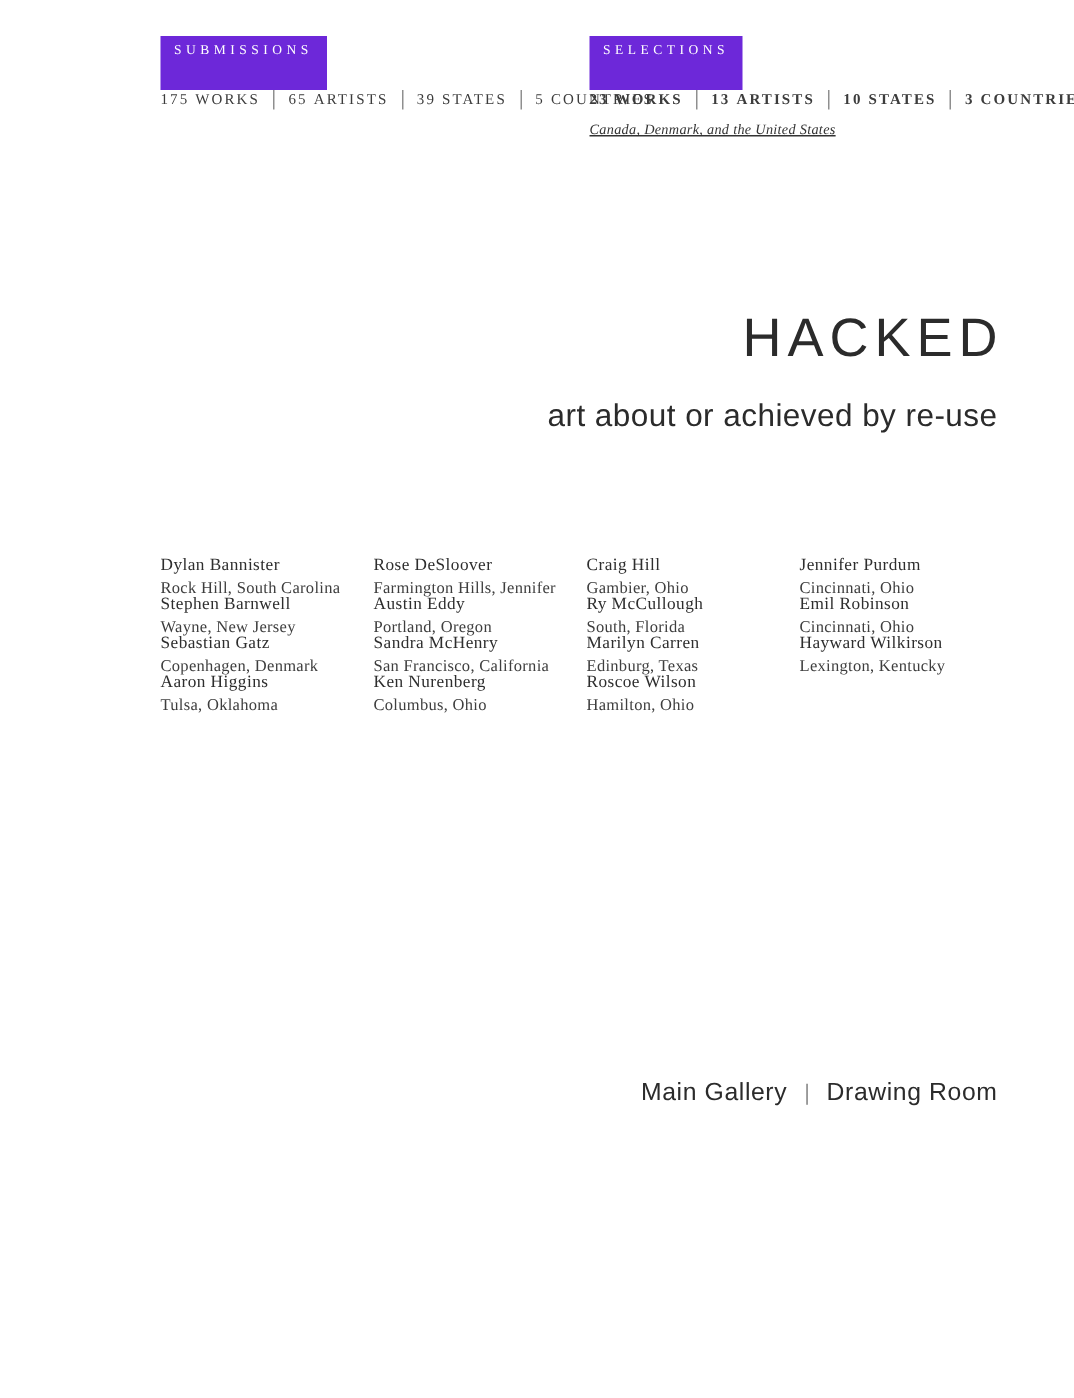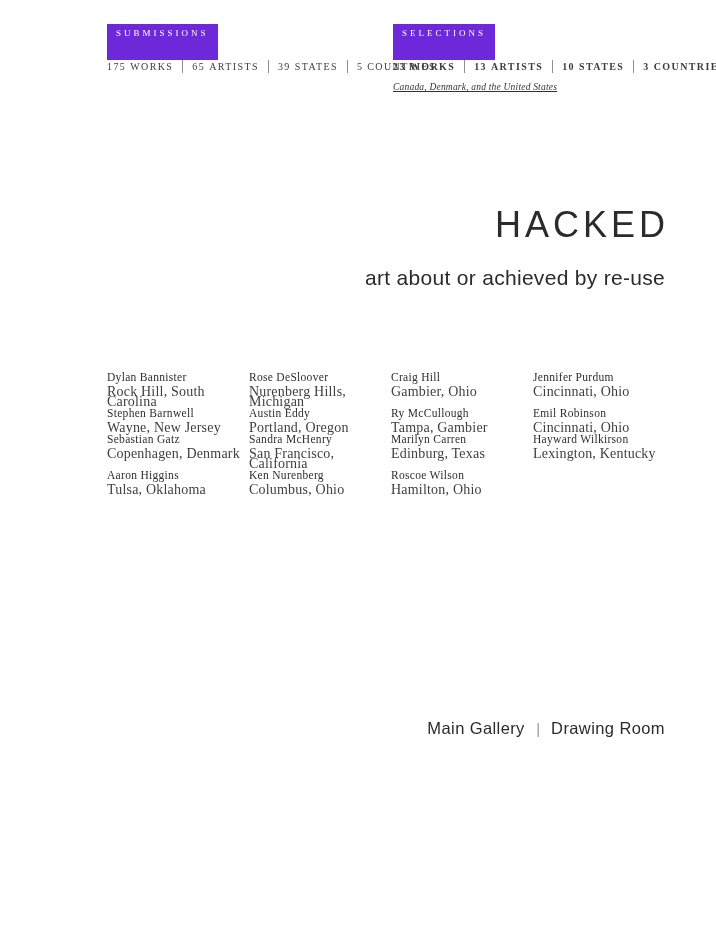--- a/index.html
+++ b/index.html
@@ -68,21 +68,21 @@
     display:grid;
     grid-template-columns:repeat(4,142px);
     margin-top:37px;
   }
   .artist-entry{min-height:26px;}
   .artist-name{
     font-size:11.5px;letter-spacing:0.3px;color:#2e2e2e;
     line-height:13px;
   }
   .artist-loc{
-    font-size:14px;letter-spacing:0.2px;color:#3e3e3e;
+    font-size:11px;letter-spacing:0.2px;color:#3e3e3e;
     line-height:10px;margin-top:3px;
   }
 
   
   .footer{
     position:absolute;right:51px;top:719px;
     display:flex;align-items:center;
     font-family:Liberation Sans, sans-serif;
     font-size:16.5px;letter-spacing:0.4px;color:#2b2b2b;
     white-space:nowrap;
@@ -154,41 +154,41 @@
     <div class="title-sub">art about or achieved by re-use</div>
   </div>
 
   <div class="artist-grid">
     <div class="artist-entry">
       <div class="artist-name">Dylan Bannister</div>
       <div class="artist-loc">Rock Hill, South Carolina</div>
     </div>
     <div class="artist-entry">
       <div class="artist-name">Rose DeSloover</div>
-      <div class="artist-loc">Nurenberg Hills, Michigan</div>
+      <div class="artist-loc">Farmington Hills, Jennifer</div>
     </div>
     <div class="artist-entry">
       <div class="artist-name">Craig Hill</div>
       <div class="artist-loc">Gambier, Ohio</div>
     </div>
     <div class="artist-entry">
       <div class="artist-name">Jennifer Purdum</div>
       <div class="artist-loc">Cincinnati, Ohio</div>
     </div>
     <div class="artist-entry">
       <div class="artist-name">Stephen Barnwell</div>
       <div class="artist-loc">Wayne, New Jersey</div>
     </div>
     <div class="artist-entry">
       <div class="artist-name">Austin Eddy</div>
       <div class="artist-loc">Portland, Oregon</div>
     </div>
     <div class="artist-entry">
       <div class="artist-name">Ry McCullough</div>
-      <div class="artist-loc">Tampa, Gambier</div>
+      <div class="artist-loc">South, Florida</div>
     </div>
     <div class="artist-entry">
       <div class="artist-name">Emil Robinson</div>
       <div class="artist-loc">Cincinnati, Ohio</div>
     </div>
     <div class="artist-entry">
       <div class="artist-name">Sebastian Gatz</div>
       <div class="artist-loc">Copenhagen, Denmark</div>
     </div>
     <div class="artist-entry">

